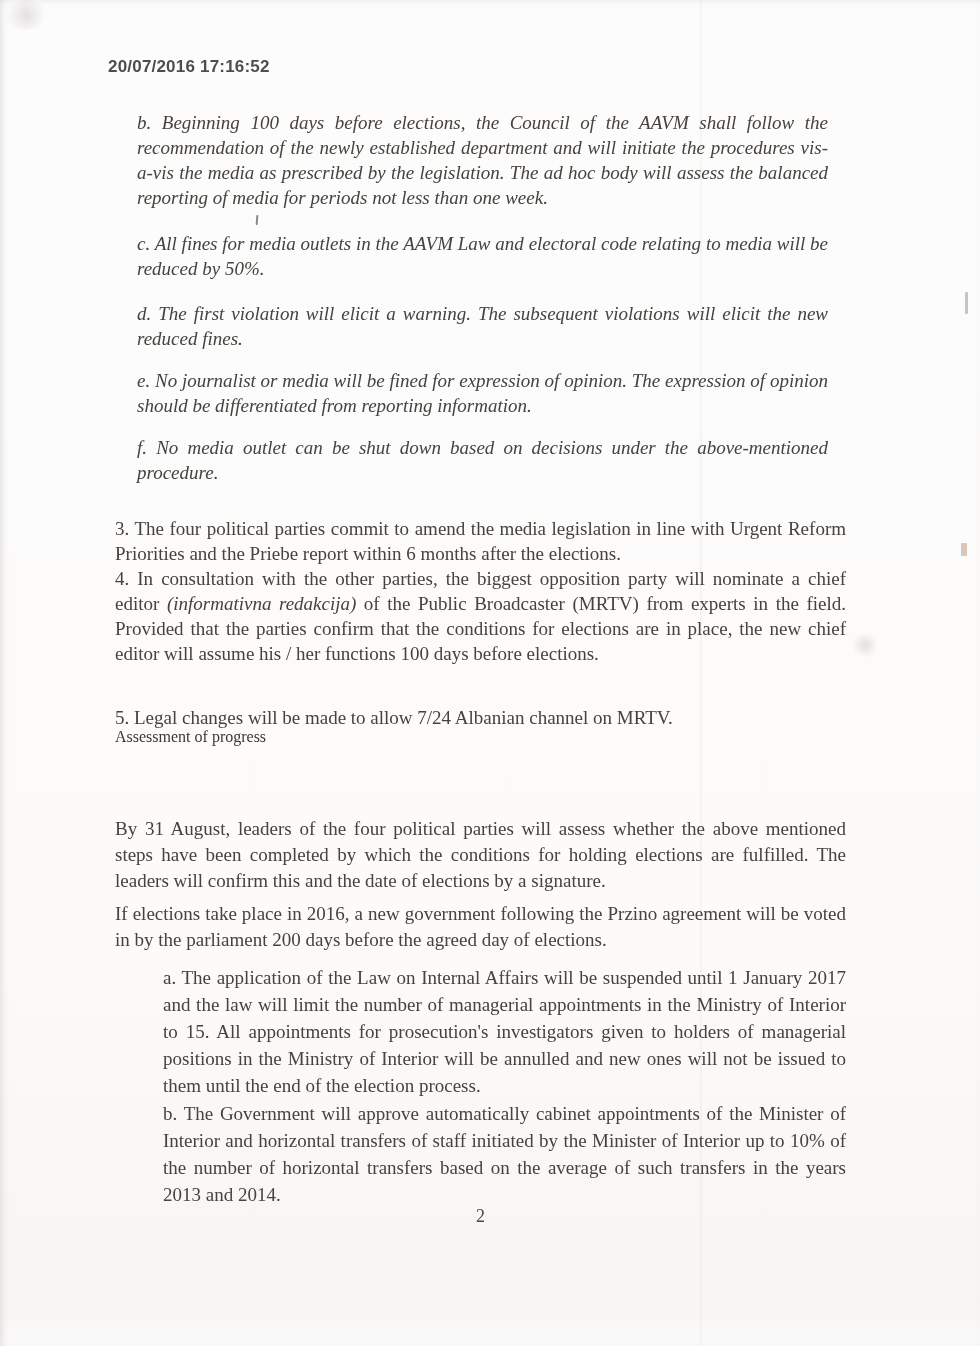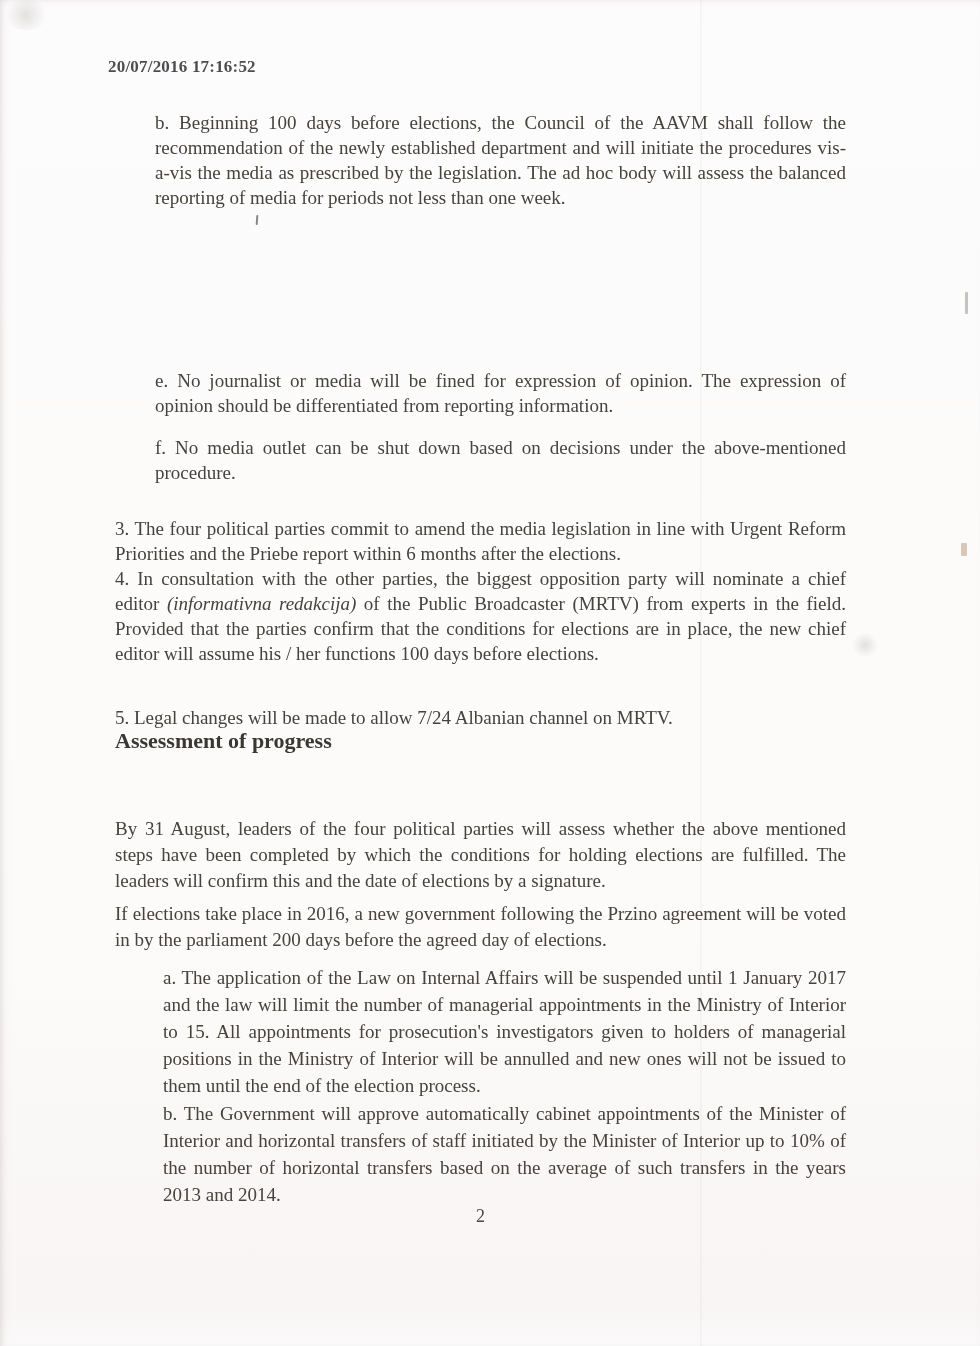--- a/index.html
+++ b/index.html
@@ -29,39 +29,39 @@
   .edge-mark {
     position: absolute; background: #9b9492; opacity: 0.55; border-radius: 1px;
   }
   .edge-mark.warm { background: #c2a48e; opacity: 0.6; }
   .stray-tick {
     position: absolute; width: 2px; height: 10px; background: #6d6a66;
     transform: rotate(4deg); opacity: 0.8; border-radius: 1px;
   }
   .timestamp {
     position: absolute; left: 108px; top: 57px;
-    font-family: Liberation Serif, serif;
+    font-family: Liberation Sans, sans-serif;
     font-size: 17px; font-weight: bold; color: #4d4d50;
     letter-spacing: 0.2px;
   }
   .block {
     position: absolute;
     font-size: 19px;
     line-height: 25px;
     text-align: justify;
     color: #46423d;
   }
   .col { left: 115px; width: 731px; }
-  .ind1 { left: 155px; width: 691px; }
+  .ind1 { left: 137px; width: 691px; font-style: italic; }
   .ind2 { left: 163px; width: 683px; }
   .lh26 { line-height: 26px; }
   .lh27 { line-height: 27px; }
   .heading {
     position: absolute; left: 115px; width: 731px;
-    font-size: 22px; font-weight: bold; color: #3b3834;
+    font-size: 16px; font-weight: normal; color: #3b3834;
     text-align: left;
   }
   .em { font-style: italic; }
   .page-number {
     position: absolute; left: 115px; width: 731px; top: 1206px;
     text-align: center; font-size: 18px; color: #4a4744;
   }
 </style>
 </head>
 <body>
@@ -71,20 +71,22 @@
   <div class="crease-v" style="left:700px;"></div>
   <div class="smudge" style="left:2px; top:0; width:48px; height:30px;"></div>
   <div class="smudge" style="left:852px; top:632px; width:26px; height:26px;"></div>
   <div class="edge-mark" style="left:965px; top:292px; width:3px; height:22px;"></div>
   <div class="edge-mark warm" style="left:961px; top:543px; width:6px; height:13px;"></div>
   <div class="stray-tick" style="left:256px; top:215px;"></div>
 
   <div class="timestamp">20/07/2016 17:16:52</div>
 
   <div class="block ind1" style="top:110px;">b. Beginning 100 days before elections, the Council of the AAVM shall follow the recommendation of the newly established department and will initiate the procedures vis-a-vis the media as prescribed by the legislation. The ad hoc body will assess the balanced reporting of media for periods not less than one week.</div>
+  <div class="block ind1" style="top:231px;">c. All fines for media outlets in the AAVM Law and electoral code relating to media will be reduced by 50%.</div>
+  <div class="block ind1" style="top:301px;">d. The first violation will elicit a warning. The subsequent violations will elicit the new reduced fines.</div>
   <div class="block ind1" style="top:368px;">e. No journalist or media will be fined for expression of opinion. The expression of opinion should be differentiated from reporting information.</div>
   <div class="block ind1" style="top:435px;">f. No media outlet can be shut down based on decisions under the above-mentioned procedure.</div>
 
   <div class="block col" style="top:516px;">3. The four political parties commit to amend the media legislation in line with Urgent Reform Priorities and the Priebe report within 6 months after the elections.</div>
 
   <div class="block col" style="top:566px;"><span>4. In consultation with the other parties, the biggest opposition party will nominate a chief editor </span><span class="em">(informativna redakcija)</span><span> of the Public Broadcaster (MRTV) from experts in the field. Provided that the parties confirm that the conditions for elections are in place, the new chief editor will assume his / her functions 100 days before elections.</span></div>
 
   <div class="block col" style="top:685px;margin-top:20px;">5. Legal changes will be made to allow 7/24 Albanian channel on MRTV.</div>
 
   <div class="heading" style="top:728px;">Assessment of progress</div>

